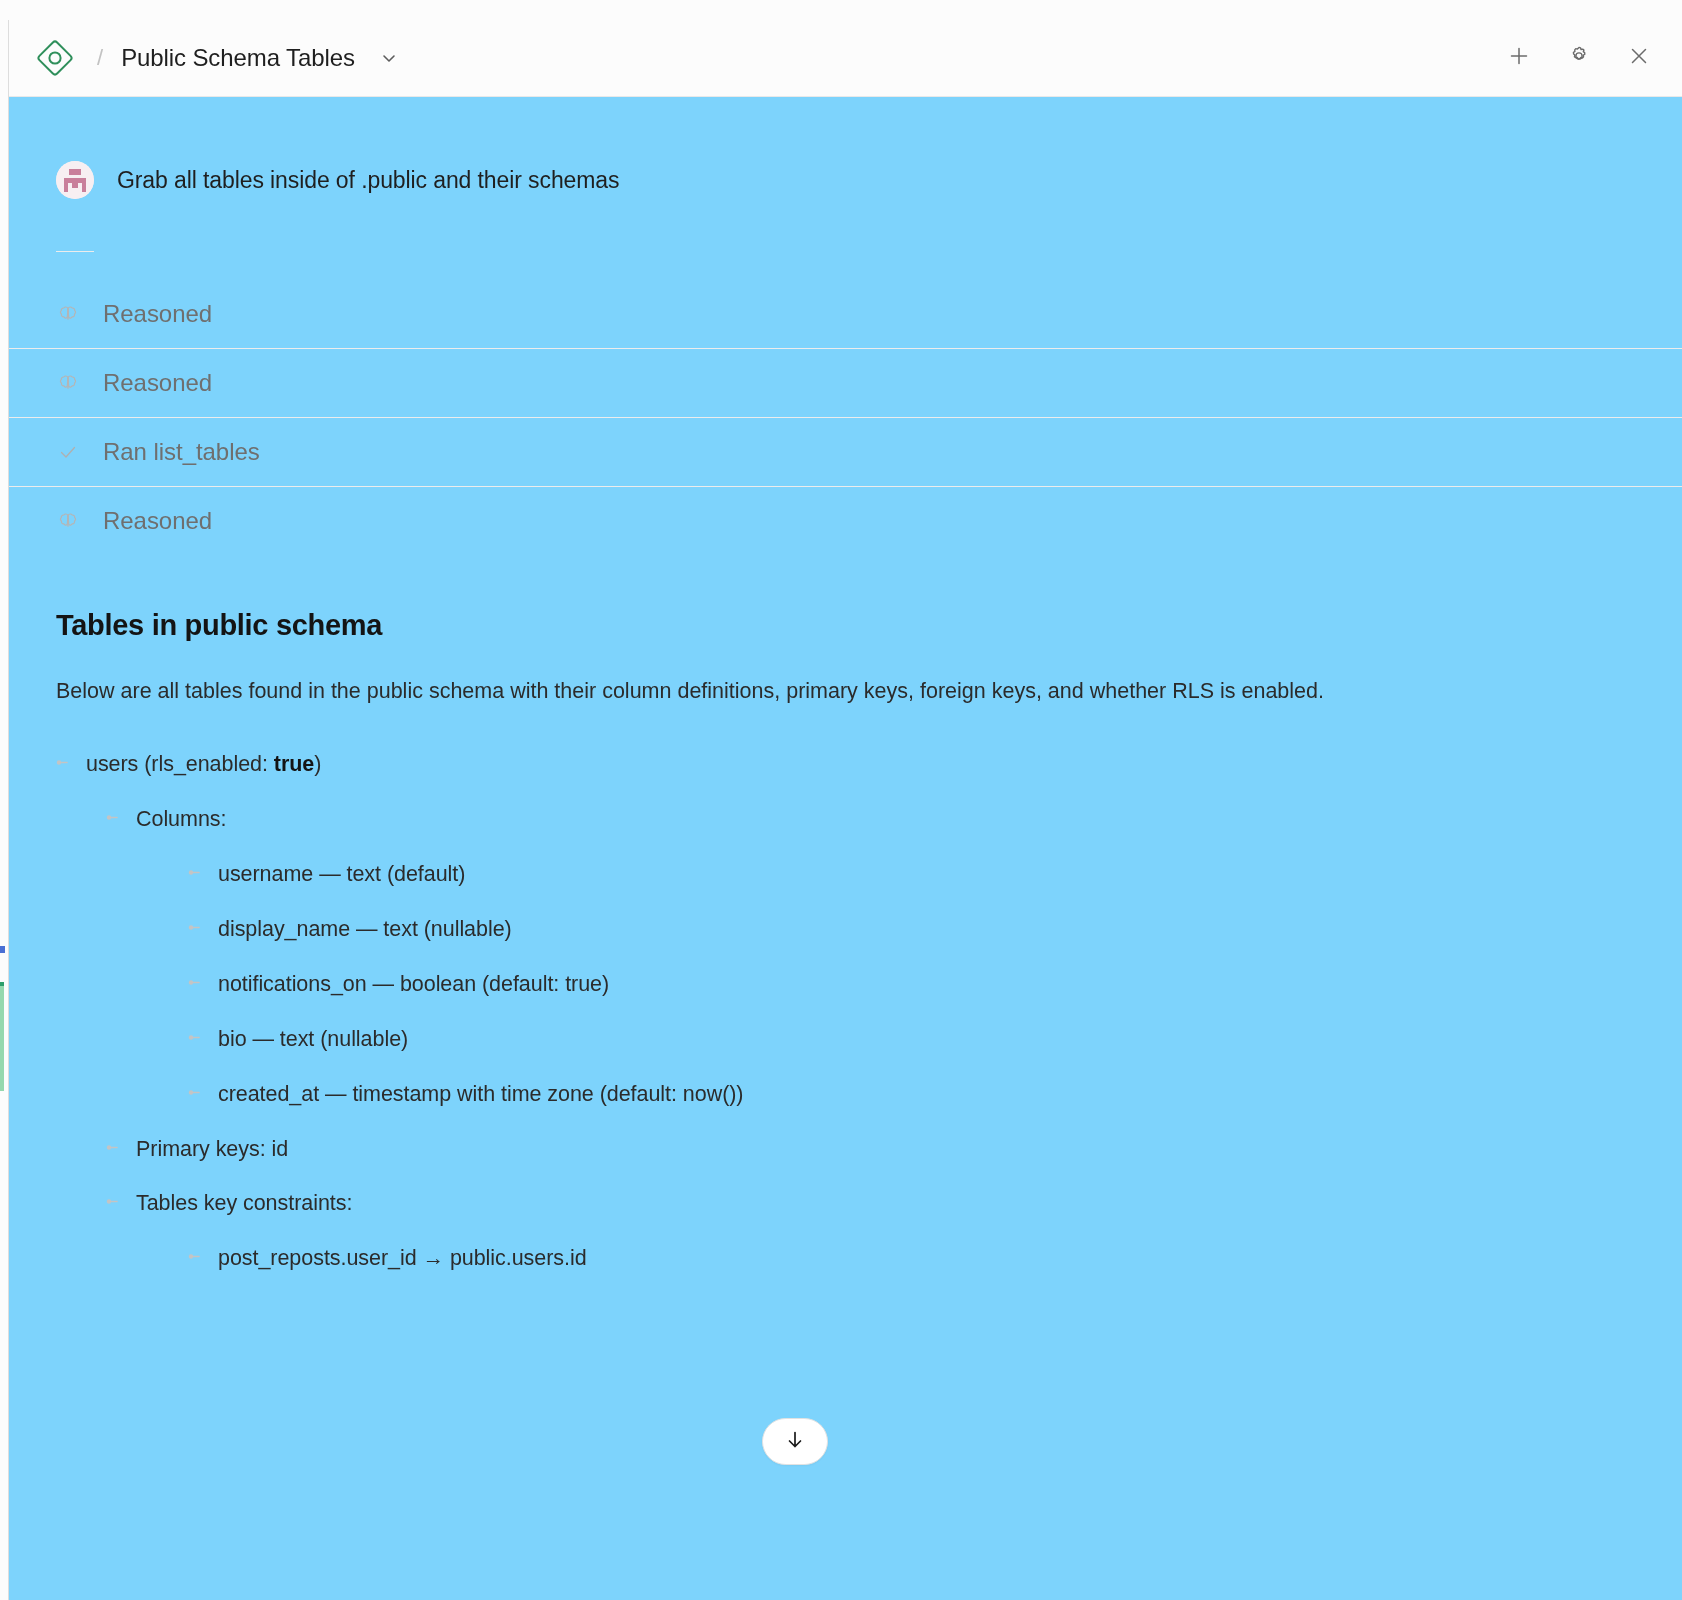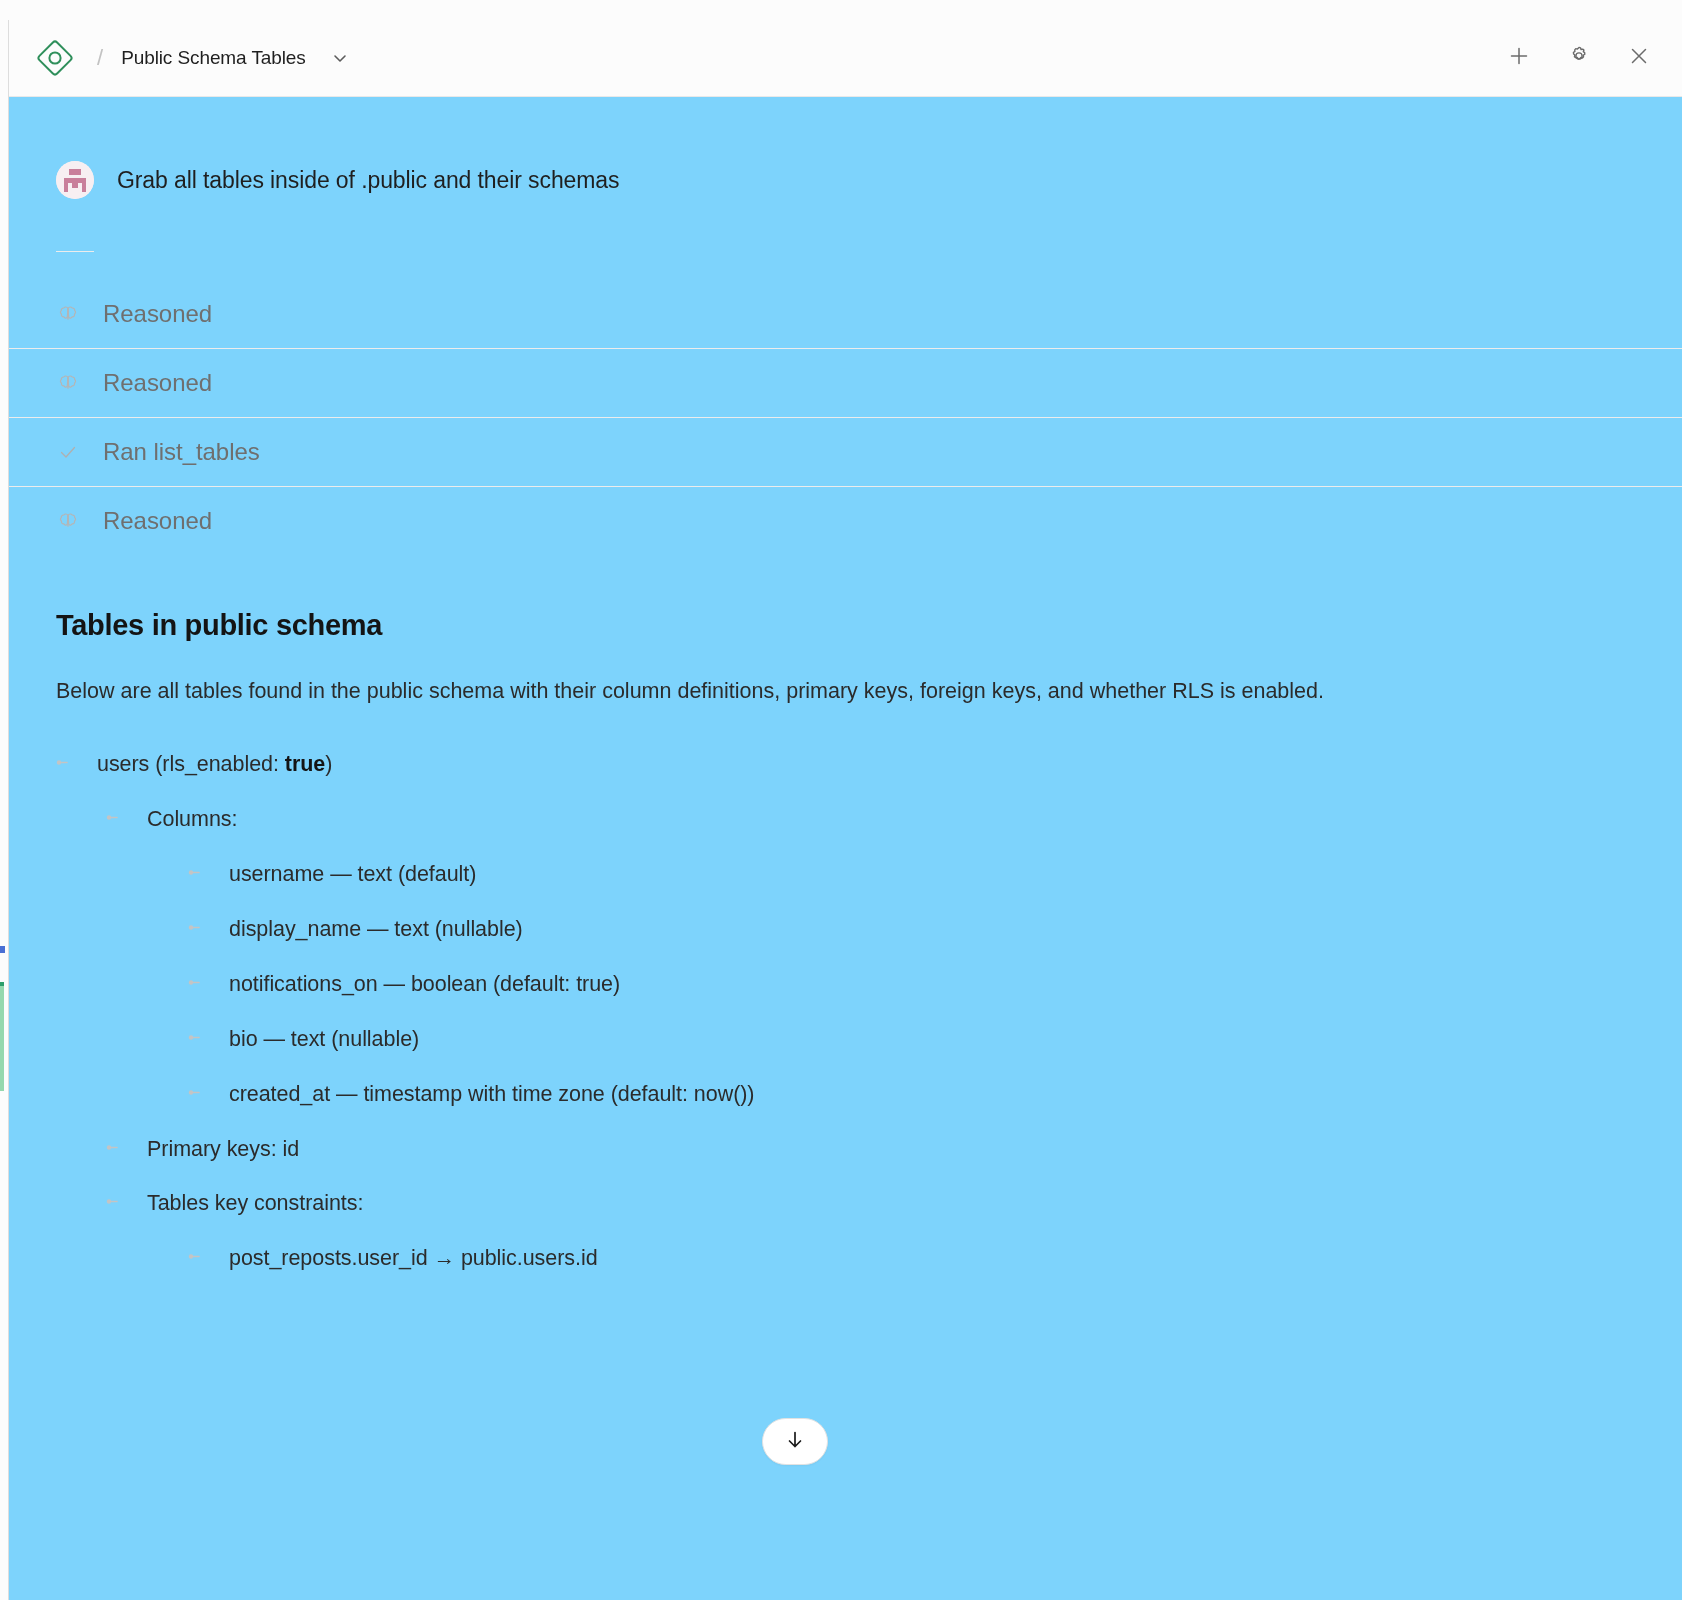--- a/index.html
+++ b/index.html
@@ -66,21 +66,21 @@
     flex: 0 0 auto;
   }
   .bc-slash {
     color: #c2c2c2;
     font-size: 22px;
     font-weight: 300;
     margin: 0 18px 0 20px;
     user-select: none;
   }
   .bc-title {
-    font-size: 19px;
+    font-size: 24px;
     color: #1f1f1f;
     letter-spacing: -0.1px;
     white-space: nowrap;
   }
   .bc-chevron {
     margin-left: 18px;
     display: flex; align-items: center;
     padding: 6px;
     border-radius: 5px;
   }
@@ -170,21 +170,21 @@
     margin-top: 34px;
     max-width: 1470px;
   }
 
   
   ul.tree { list-style: none; margin-top: 30px; }
   ul.tree ul { list-style: none; }
   .li-row {
     display: flex;
     align-items: baseline;
-    gap: 28px;
+    gap: 17px;
     padding: 14px 0;
   }
   .bullet {
     flex: 0 0 auto;
     width: 13px;
     height: 13px;
     position: relative;
     top: -3px;
   }
   .li-text {

